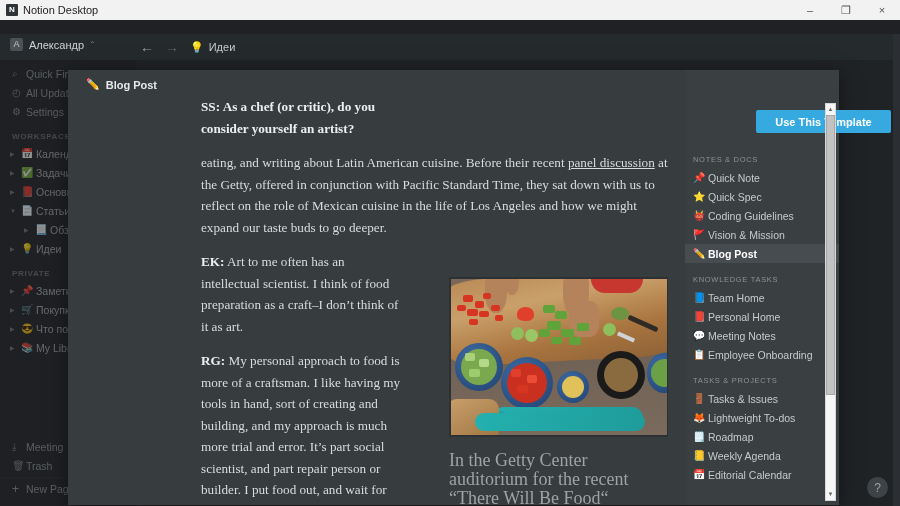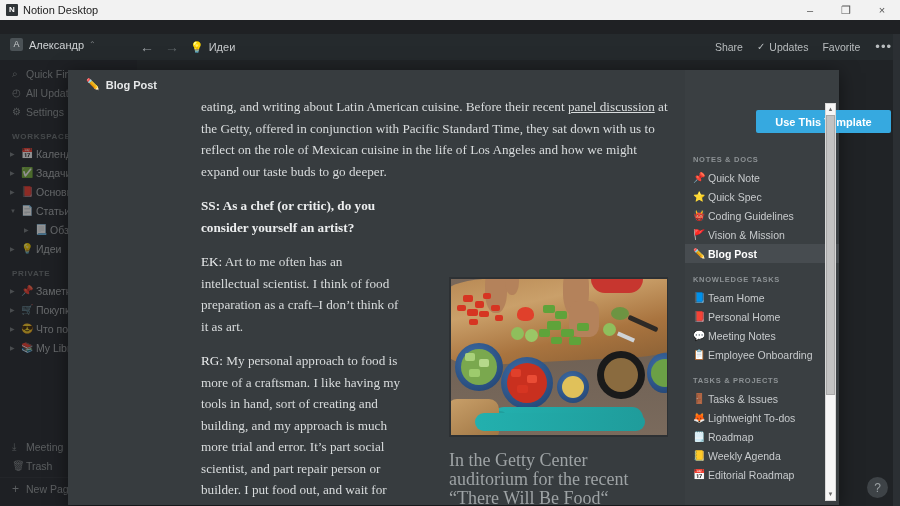--- a/index.html
+++ b/index.html
@@ -128,21 +128,21 @@
   .doc-col {
     position: absolute; left: 133px; top: 0; width: 200px;
     font-family: "Liberation Serif", serif;
   }
   .doc-p {
     font-size: 13.2px; line-height: 21.5px; color: #d9dcdd; margin-bottom: 13px;
   }
   .doc-p.wide { width: 470px; }
   .doc-p a { color: #d9dcdd; text-decoration: underline; }
   .doc-q { font-weight: bold; color: #eceeef; }
-  .doc-speaker { font-weight: normal; color: #eceeef; }
+  .doc-speaker { font-weight: bold; color: #eceeef; }
 
   .doc-figure { position: absolute; left: 381px; top: 181px; width: 220px; }
   .figure-img {
     width: 220px; height: 160px; border: 2px solid #2d3134;
     position: relative; overflow: hidden; background: #6a5846;
   }
   .figure-cap {
     margin-top: 14px; width: 200px;
     font-family: "Liberation Serif", serif;
     font-size: 18px; line-height: 19px; color: #9ea3a5;
@@ -179,21 +179,21 @@
     background: #36a9e0; color: #fff; font-size: 11px; font-weight: bold;
     display: flex; align-items: center; justify-content: center;
     border: none; border-radius: 2px;
   }
   .tpl-list {
     position: absolute; left: 0; top: 73px; width: 154px; height: 362px;
     overflow: hidden;
   }
   .tpl-section {
     padding-left: 8px; margin-top: 12px; margin-bottom: 4px;
-    font-size: 7.5px; color: #8d9295; letter-spacing: 0.7px; font-weight: bold;
+    font-size: 7.5px; color: #8d9295; letter-spacing: 0.7px; font-weight: normal;
   }
   .tpl-item {
     display: flex; align-items: center; height: 19px; padding-left: 8px;
     font-size: 10.5px; color: #c7cacc; white-space: nowrap;
   }
   .tpl-item.active { background: #474c50; color: #fff; font-weight: bold; }
   .tpl-item .tico { width: 15px; font-size: 10px; flex: 0 0 15px; }
 
   .tpanel-scroll {
     position: absolute; right: 3px; top: 33px; width: 11px; height: 398px;
@@ -246,27 +246,20 @@
         <div class="user-avatar">A</div>
         <div class="user-name">Александр</div>
         <div class="user-caret">⌃</div>
       </div>
       <div class="nav-arrows">
         <div class="nav-arrow">←</div>
         <div class="nav-arrow fwd">→</div>
         <div class="bread-emoji">💡</div>
         <div class="bread-label">Идеи</div>
       </div>
-      <div class="topbar-right">
-        <div class="tb-action">Share</div>
-        <div class="tb-check">✓</div>
-        <div class="tb-action">Updates</div>
-        <div class="tb-action">Favorite</div>
-        <div class="tb-dots">•••</div>
-      </div>
     </div>
 
     <div class="sidebar">
       <div class="sb-top">
         <div class="sb-row">
           <span class="sbico">⌕</span>
           <span class="sb-text">Quick Find</span>
         </div>
         <div class="sb-row">
           <span class="sbico">◴</span>
@@ -358,23 +351,23 @@
     <div class="modal">
 
       <div class="modal-main">
         <div class="modal-tab">
           <span class="tabico">✏️</span>
           <span class="tabtxt">Blog Post</span>
         </div>
 
         <div class="doc">
           <div class="doc-col">
+            <div class="doc-p doc-q">SS: As a chef (or critic), do you consider yourself an artist?</div>
+
             <div class="doc-p wide"><span>eating, and writing about Latin American cuisine. Before their recent </span><a href="#">panel discussion</a><span> at the Getty, offered in conjunction with Pacific Standard Time, they sat down with us to reflect on the role of Mexican cuisine in the life of Los Angeles and how we might expand our taste buds to go deeper.</span></div>
-
-            <div class="doc-p doc-q">SS: As a chef (or critic), do you consider yourself an artist?</div>
 
             <div class="doc-p"><span class="doc-speaker">EK:</span><span> Art to me often has an intellectual scientist. I think of food preparation as a craft–I don’t think of it as art.</span></div>
 
             <div class="doc-p"><span class="doc-speaker">RG:</span><span> My personal approach to food is more of a craftsman. I like having my tools in hand, sort of creating and building, and my approach is much more trial and error. It’s part social scientist, and part repair person or builder. I put food out, and wait for the reaction, and see what we can</span></div>
           </div>
 
           <div class="doc-figure">
             <div class="figure-img">
               <div class="ph ph-bg"></div>
               <div class="ph ph-board"></div>
@@ -502,21 +495,21 @@
           <div class="tpl-item">
             <span class="tico">🗒️</span>
             <span>Roadmap</span>
           </div>
           <div class="tpl-item">
             <span class="tico">📒</span>
             <span>Weekly Agenda</span>
           </div>
           <div class="tpl-item">
             <span class="tico">📅</span>
-            <span>Editorial Roadmap</span>
+            <span>Editorial Calendar</span>
           </div>
         </div>
 
         <div class="tpanel-scroll">
           <div class="sc-arrow up">▲</div>
           <div class="sc-thumb"></div>
           <div class="sc-arrow dn">▼</div>
         </div>
       </div>
     </div>

